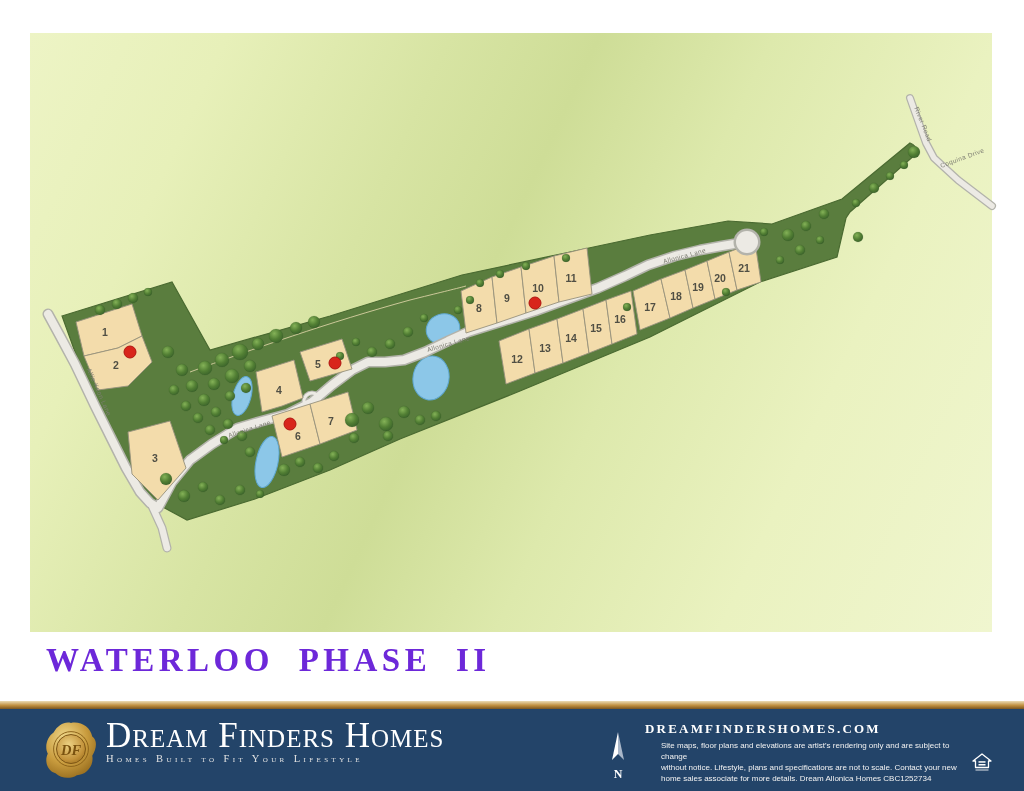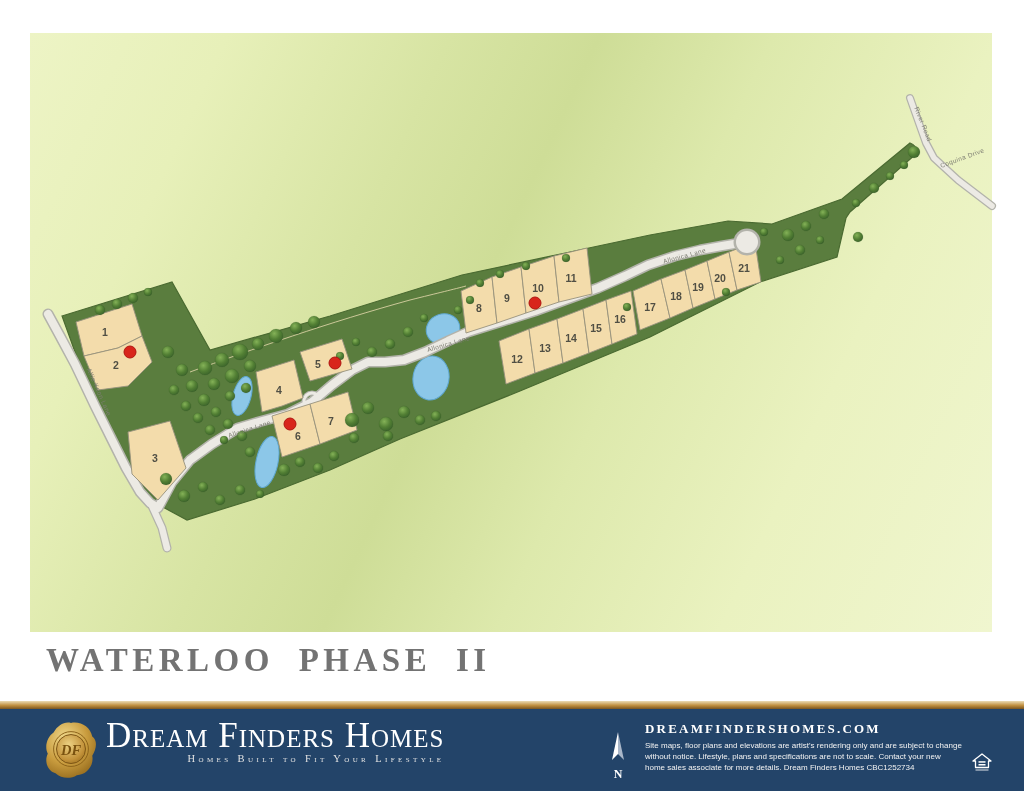--- a/index.html
+++ b/index.html
@@ -23,48 +23,48 @@
   .lot{fill:#f3dcab;stroke:#97927d;stroke-width:.9;}
   .lot-num{font-family:"Liberation Sans",sans-serif;font-size:10.5px;font-weight:bold;
     fill:#504f44;text-anchor:middle;}
   .street-label{font-family:"Liberation Sans",sans-serif;font-size:6.5px;fill:#7d7d72;
     letter-spacing:.4px;text-anchor:middle;}
   .avail-dot{fill:#d8251b;stroke:#b01510;stroke-width:1;}
   
   .plan-title{
     position:absolute;left:46px;top:642px;
     font-family:"Liberation Serif",serif;font-weight:bold;font-size:33px;
-    color:#737373;letter-spacing:4.5px;word-spacing:12px;white-space:nowrap;
+    color:#6d28d9;letter-spacing:4.5px;word-spacing:12px;white-space:nowrap;
   }
   
   .footer-goldline{
     position:absolute;left:0;top:701px;width:1024px;height:8px;
     background:linear-gradient(180deg,#ecdcb4 0%,#c08f3f 55%,#7a5520 100%);
   }
   .footer-bar{
     position:absolute;left:0;top:709px;width:1024px;height:82px;background:#234469;
   }
   .brand-block{position:absolute;left:106px;top:12px;color:#ffffff;}
   .brand-name{
     font-family:"Liberation Serif",serif;font-variant:small-caps;
     font-size:35px;letter-spacing:1px;line-height:30px;white-space:nowrap;
   }
   .brand-tagline{
     font-family:"Liberation Serif",serif;font-variant:small-caps;
-    font-size:10.5px;letter-spacing:3.4px;color:#e3e3e3;text-align:right;margin-top:2px;
+    font-size:10.5px;letter-spacing:3.4px;color:#e3e3e3;text-align:left;margin-top:2px;
   }
   .seal{position:absolute;left:42px;top:9px;}
   .north-block{position:absolute;left:606px;top:22px;width:24px;text-align:center;color:#fff;}
   .north-n{font-family:"Liberation Serif",serif;font-weight:bold;font-size:12px;margin-top:2px;}
   .info-block{position:absolute;left:645px;top:12px;width:322px;color:#ffffff;}
   .website{
     font-family:"Liberation Serif",serif;font-weight:bold;font-size:13px;
     letter-spacing:2.2px;white-space:nowrap;
   }
-  .disclaimer{font-size:8px;line-height:11px;margin-top:3px;color:#f2f2f2;}
+  .disclaimer{font-size:8px;line-height:11px;margin-top:3px;color:#f2f2f2;margin-left:16px;}
   .housing{position:absolute;left:971px;top:44px;}
 </style>
 </head>
 <body>
 
 <div class="map-bg"></div>
 
 <svg class="map-svg" width="1024" height="791" viewBox="0 0 1024 791">
   <defs>
     <radialGradient id="treeG" cx="38%" cy="32%" r="75%">
@@ -285,21 +285,21 @@
       <polygon points="8,1 14,29 8,23" fill="#a9b7c9"></polygon>
     </svg>
     <div class="north-n">N</div>
   </div>
 
   <div class="info-block">
     <div class="website">DREAMFINDERSHOMES.COM</div>
     <div class="disclaimer">
       <div>Site maps, floor plans and elevations are artist's rendering only and are subject to change</div>
       <div>without notice. Lifestyle, plans and specifications are not to scale. Contact your new</div>
-      <div>home sales associate for more details. Dream Finders Homes CBC1252734</div>
+      <div>home sales associate for more details. Dream Allonica Homes CBC1252734</div>
     </div>
   </div>
 
   <svg class="housing" width="22" height="20" viewBox="0 0 22 20">
     <path d="M11,1 L2,8 H4.5 V14.5 H17.5 V8 H20 Z" fill="none" stroke="#ffffff" stroke-width="1.3" stroke-linejoin="round"></path>
     <rect x="7.5" y="8.2" width="7" height="1.5" fill="#ffffff"></rect>
     <rect x="7.5" y="11" width="7" height="1.5" fill="#ffffff"></rect>
     <rect x="4.5" y="16.5" width="13" height="1" fill="#ffffff" opacity=".85"></rect>
   </svg>
 </div>

